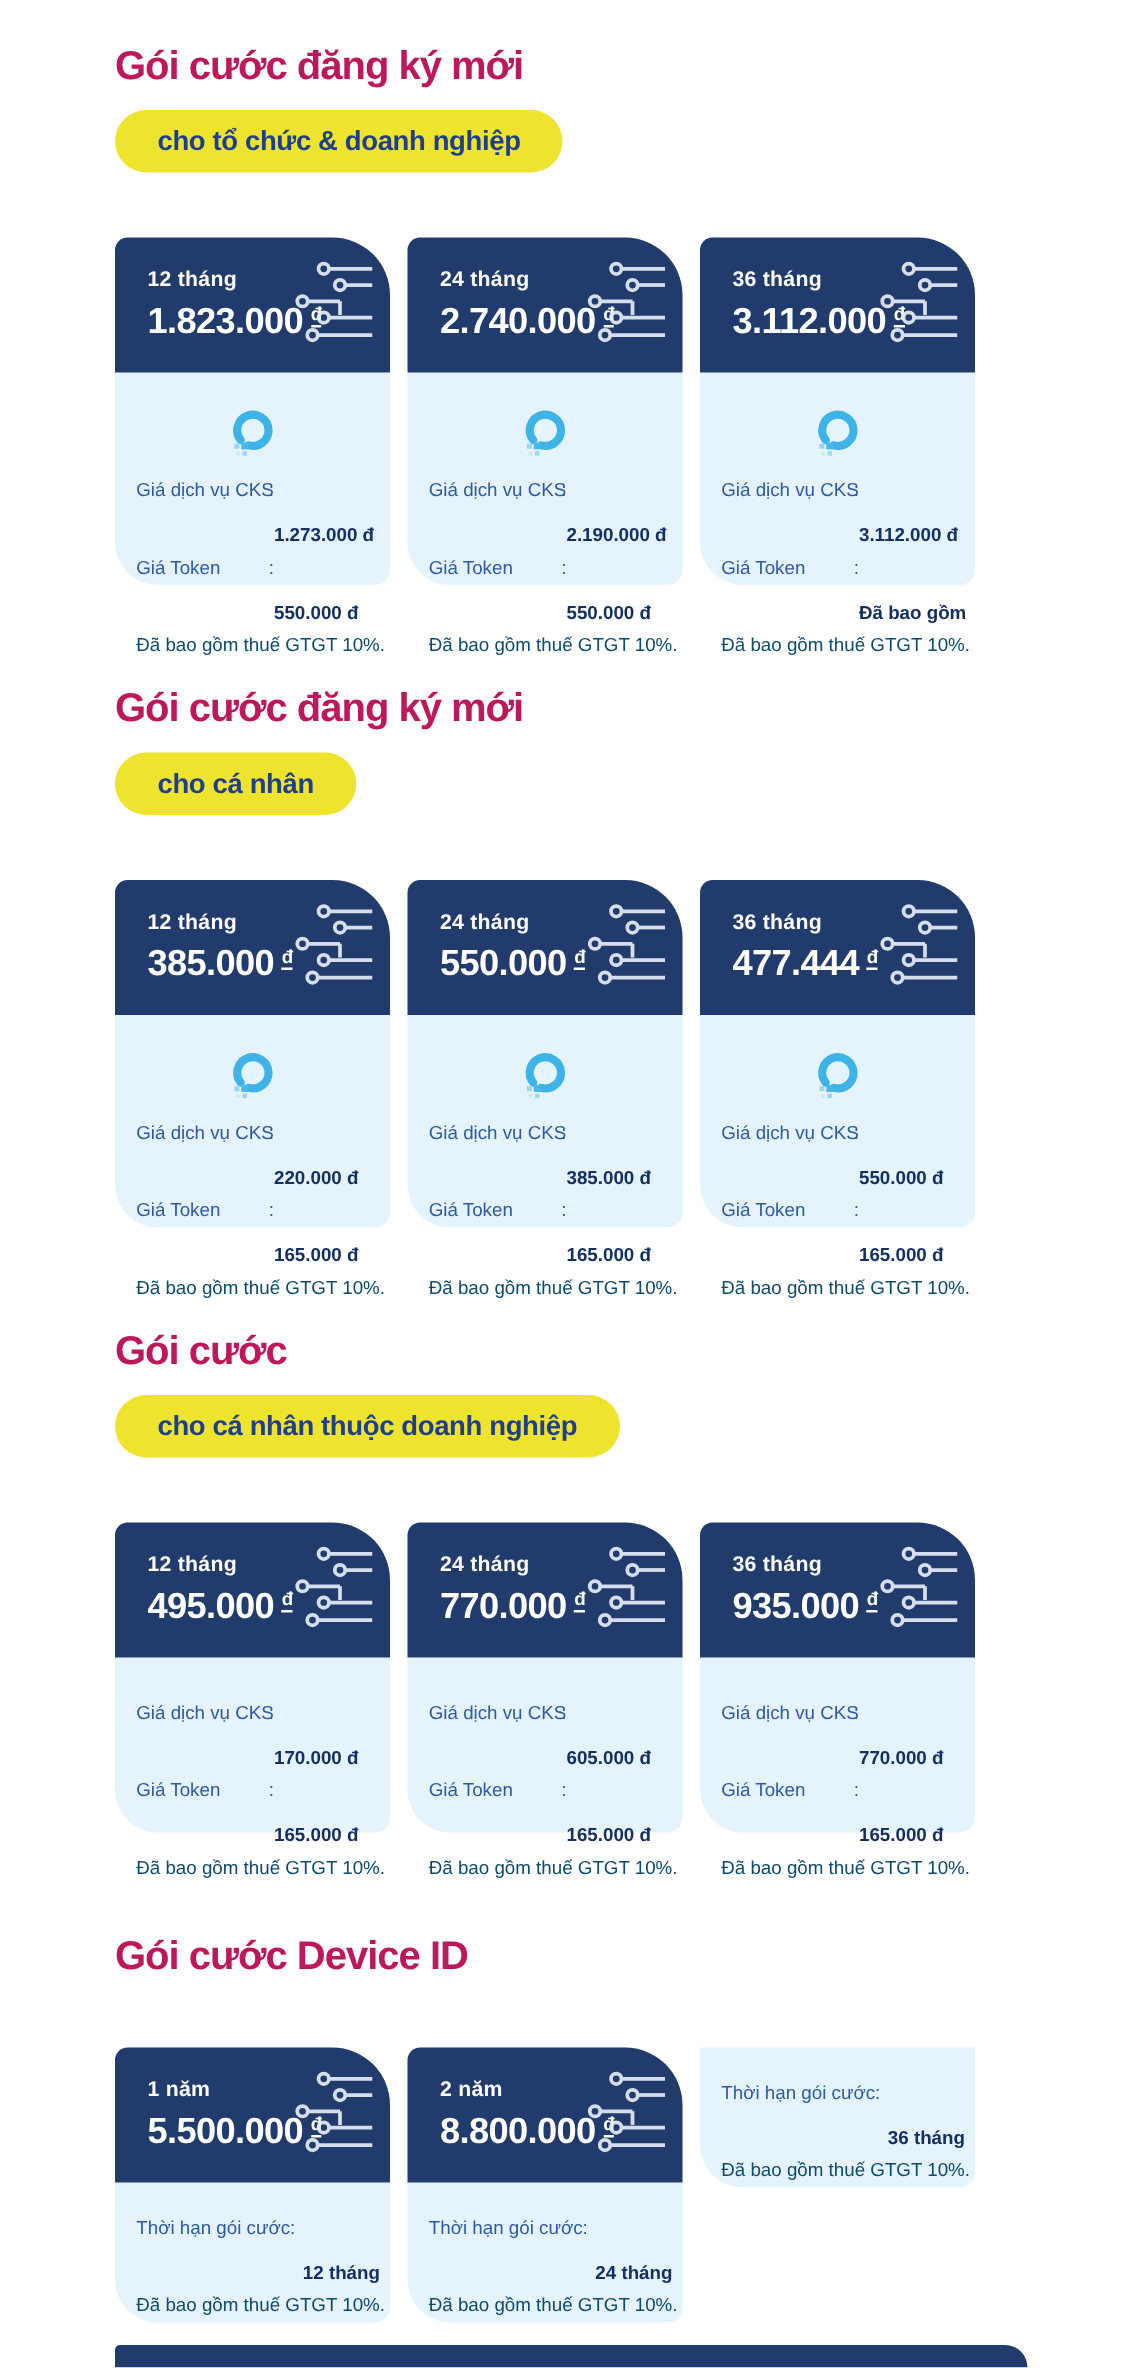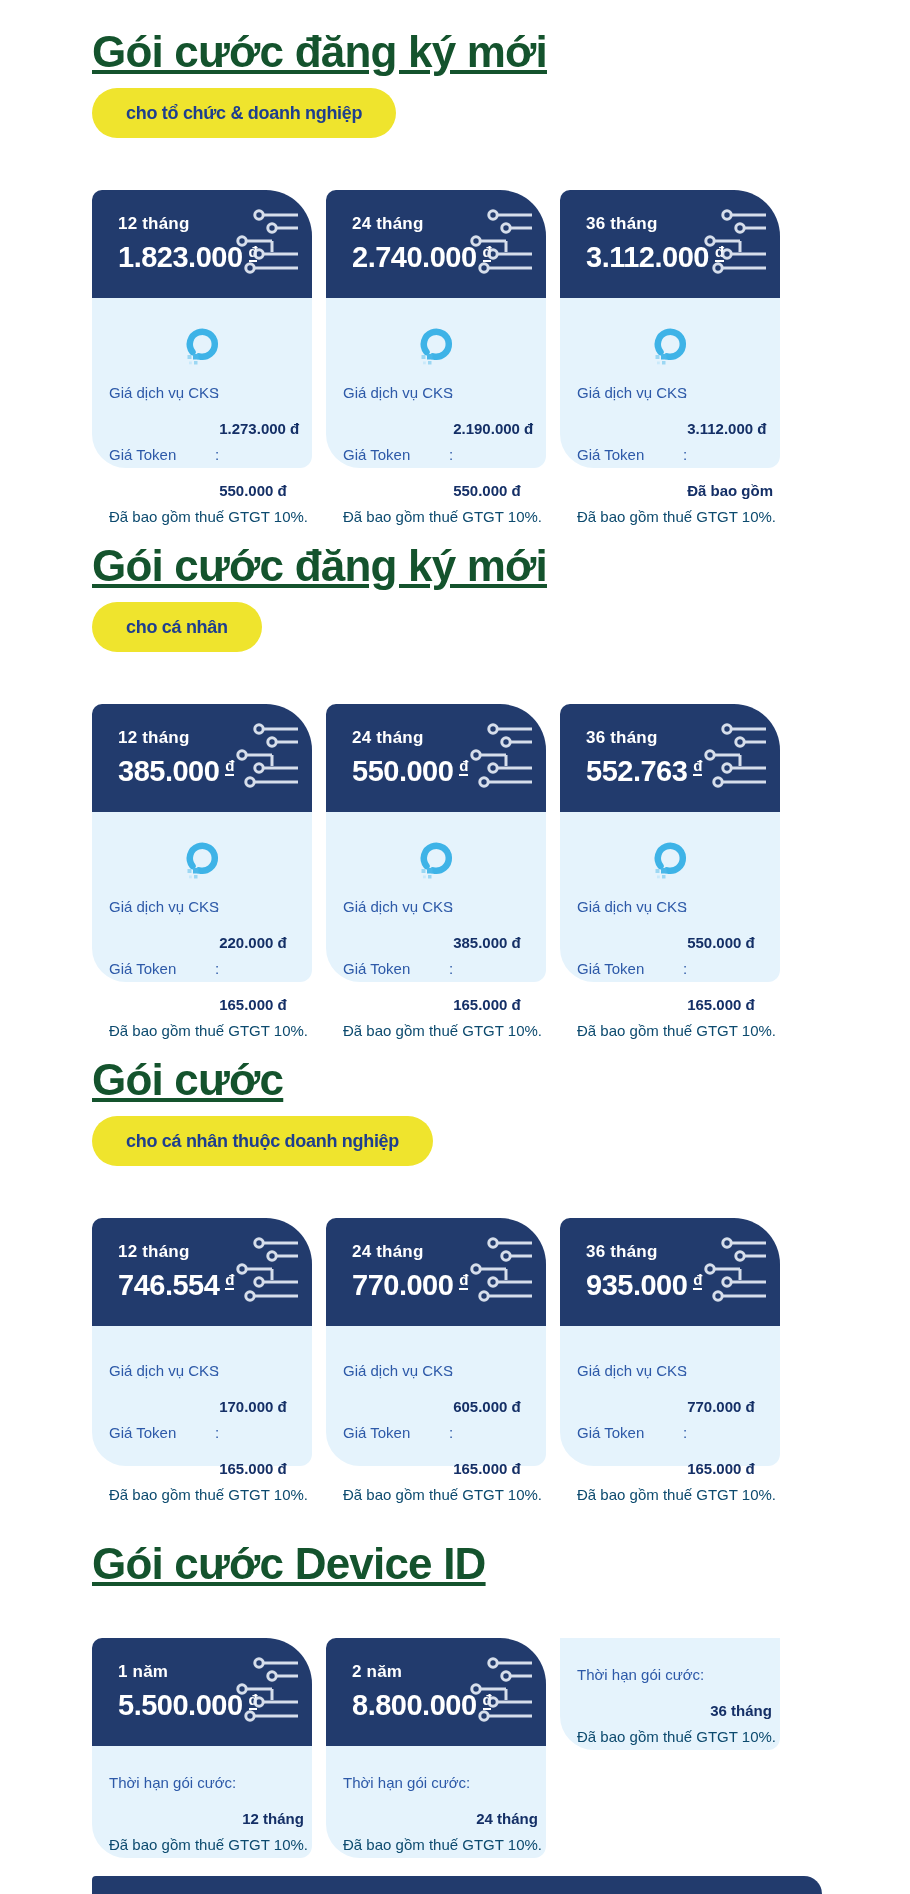--- a/index.html
+++ b/index.html
@@ -5,27 +5,26 @@
   * { margin:0; padding:0; box-sizing:border-box; }
   html,body { background:#ffffff; }
   body {
     width:910px; height:1894px; position:relative; overflow:hidden;
     font-family:"Liberation Sans", sans-serif;
   }
   .page { padding:30px 0 0 92px; }
 
   .section + .section { margin-top:76px; }
   .section-title {
-    font-size:44px; line-height:44px; font-weight:700; letter-spacing:-0.8px;
-    color:#14532d;
-    text-decoration:underline;
+    font-size:32px; line-height:44px; font-weight:700; letter-spacing:-0.8px;
+    color:#be185d;
   }
   .badge {
     display:inline-block; margin-top:14px; background:#efe42d; color:#1e3e8e;
-    font-size:18px; font-weight:700; line-height:50px; padding:0 34px;
+    font-size:22px; font-weight:700; line-height:50px; padding:0 34px;
     border-radius:26px; letter-spacing:-0.3px;
   }
 
   .cards { display:flex; gap:14px; margin-top:52px; width:742px; }
   .card { width:220px; }
 
   .card-head {
     position:relative; height:108px; background:#223b6d; color:#fff;
     border-radius:10px 46px 0 0; padding:24px 0 0 26px;
   }
@@ -294,21 +293,21 @@
                 <span class="line-value">165.000 đ</span>
               </div>
 </div>
       <div class="note">Đã bao gồm thuế GTGT 10%.</div>
     </div>
   </div>
 
   <div class="card">
     <div class="card-head">
       <div class="term">36 tháng</div>
-      <div class="price-line"><span>552.763</span><span class="cur">đ</span></div>
+      <div class="price-line"><span>477.444</span><span class="cur">đ</span></div>
       <svg class="circuit" viewBox="0 0 66 68" fill="none" xmlns="http://www.w3.org/2000/svg">
         <g stroke="#e6ecf6" stroke-width="3">
           <circle cx="27" cy="7" r="4.2"></circle>
                 <path d="M31.5 7 H66"></path>
           <circle cx="40" cy="20" r="4.2"></circle>
                 <path d="M44.5 20 H66"></path>
           <circle cx="10" cy="33" r="4.2"></circle>
                 <path d="M14.5 33 H40 M40 33 V44"></path>
           <circle cx="27" cy="46" r="4.2"></circle>
                 <path d="M31.5 46 H66"></path>
@@ -346,21 +345,21 @@
 
   <section class="section layout-split no-logo">
     <h2 class="section-title">Gói cước</h2>
     <div>
       <span class="badge">cho cá nhân thuộc doanh nghiệp</span>
     </div>
     <div class="cards">
   <div class="card">
     <div class="card-head">
       <div class="term">12 tháng</div>
-      <div class="price-line"><span>746.554</span><span class="cur">đ</span></div>
+      <div class="price-line"><span>495.000</span><span class="cur">đ</span></div>
       <svg class="circuit" viewBox="0 0 66 68" fill="none" xmlns="http://www.w3.org/2000/svg">
         <g stroke="#e6ecf6" stroke-width="3">
           <circle cx="27" cy="7" r="4.2"></circle>
                 <path d="M31.5 7 H66"></path>
           <circle cx="40" cy="20" r="4.2"></circle>
                 <path d="M44.5 20 H66"></path>
           <circle cx="10" cy="33" r="4.2"></circle>
                 <path d="M14.5 33 H40 M40 33 V44"></path>
           <circle cx="27" cy="46" r="4.2"></circle>
                 <path d="M31.5 46 H66"></path>

